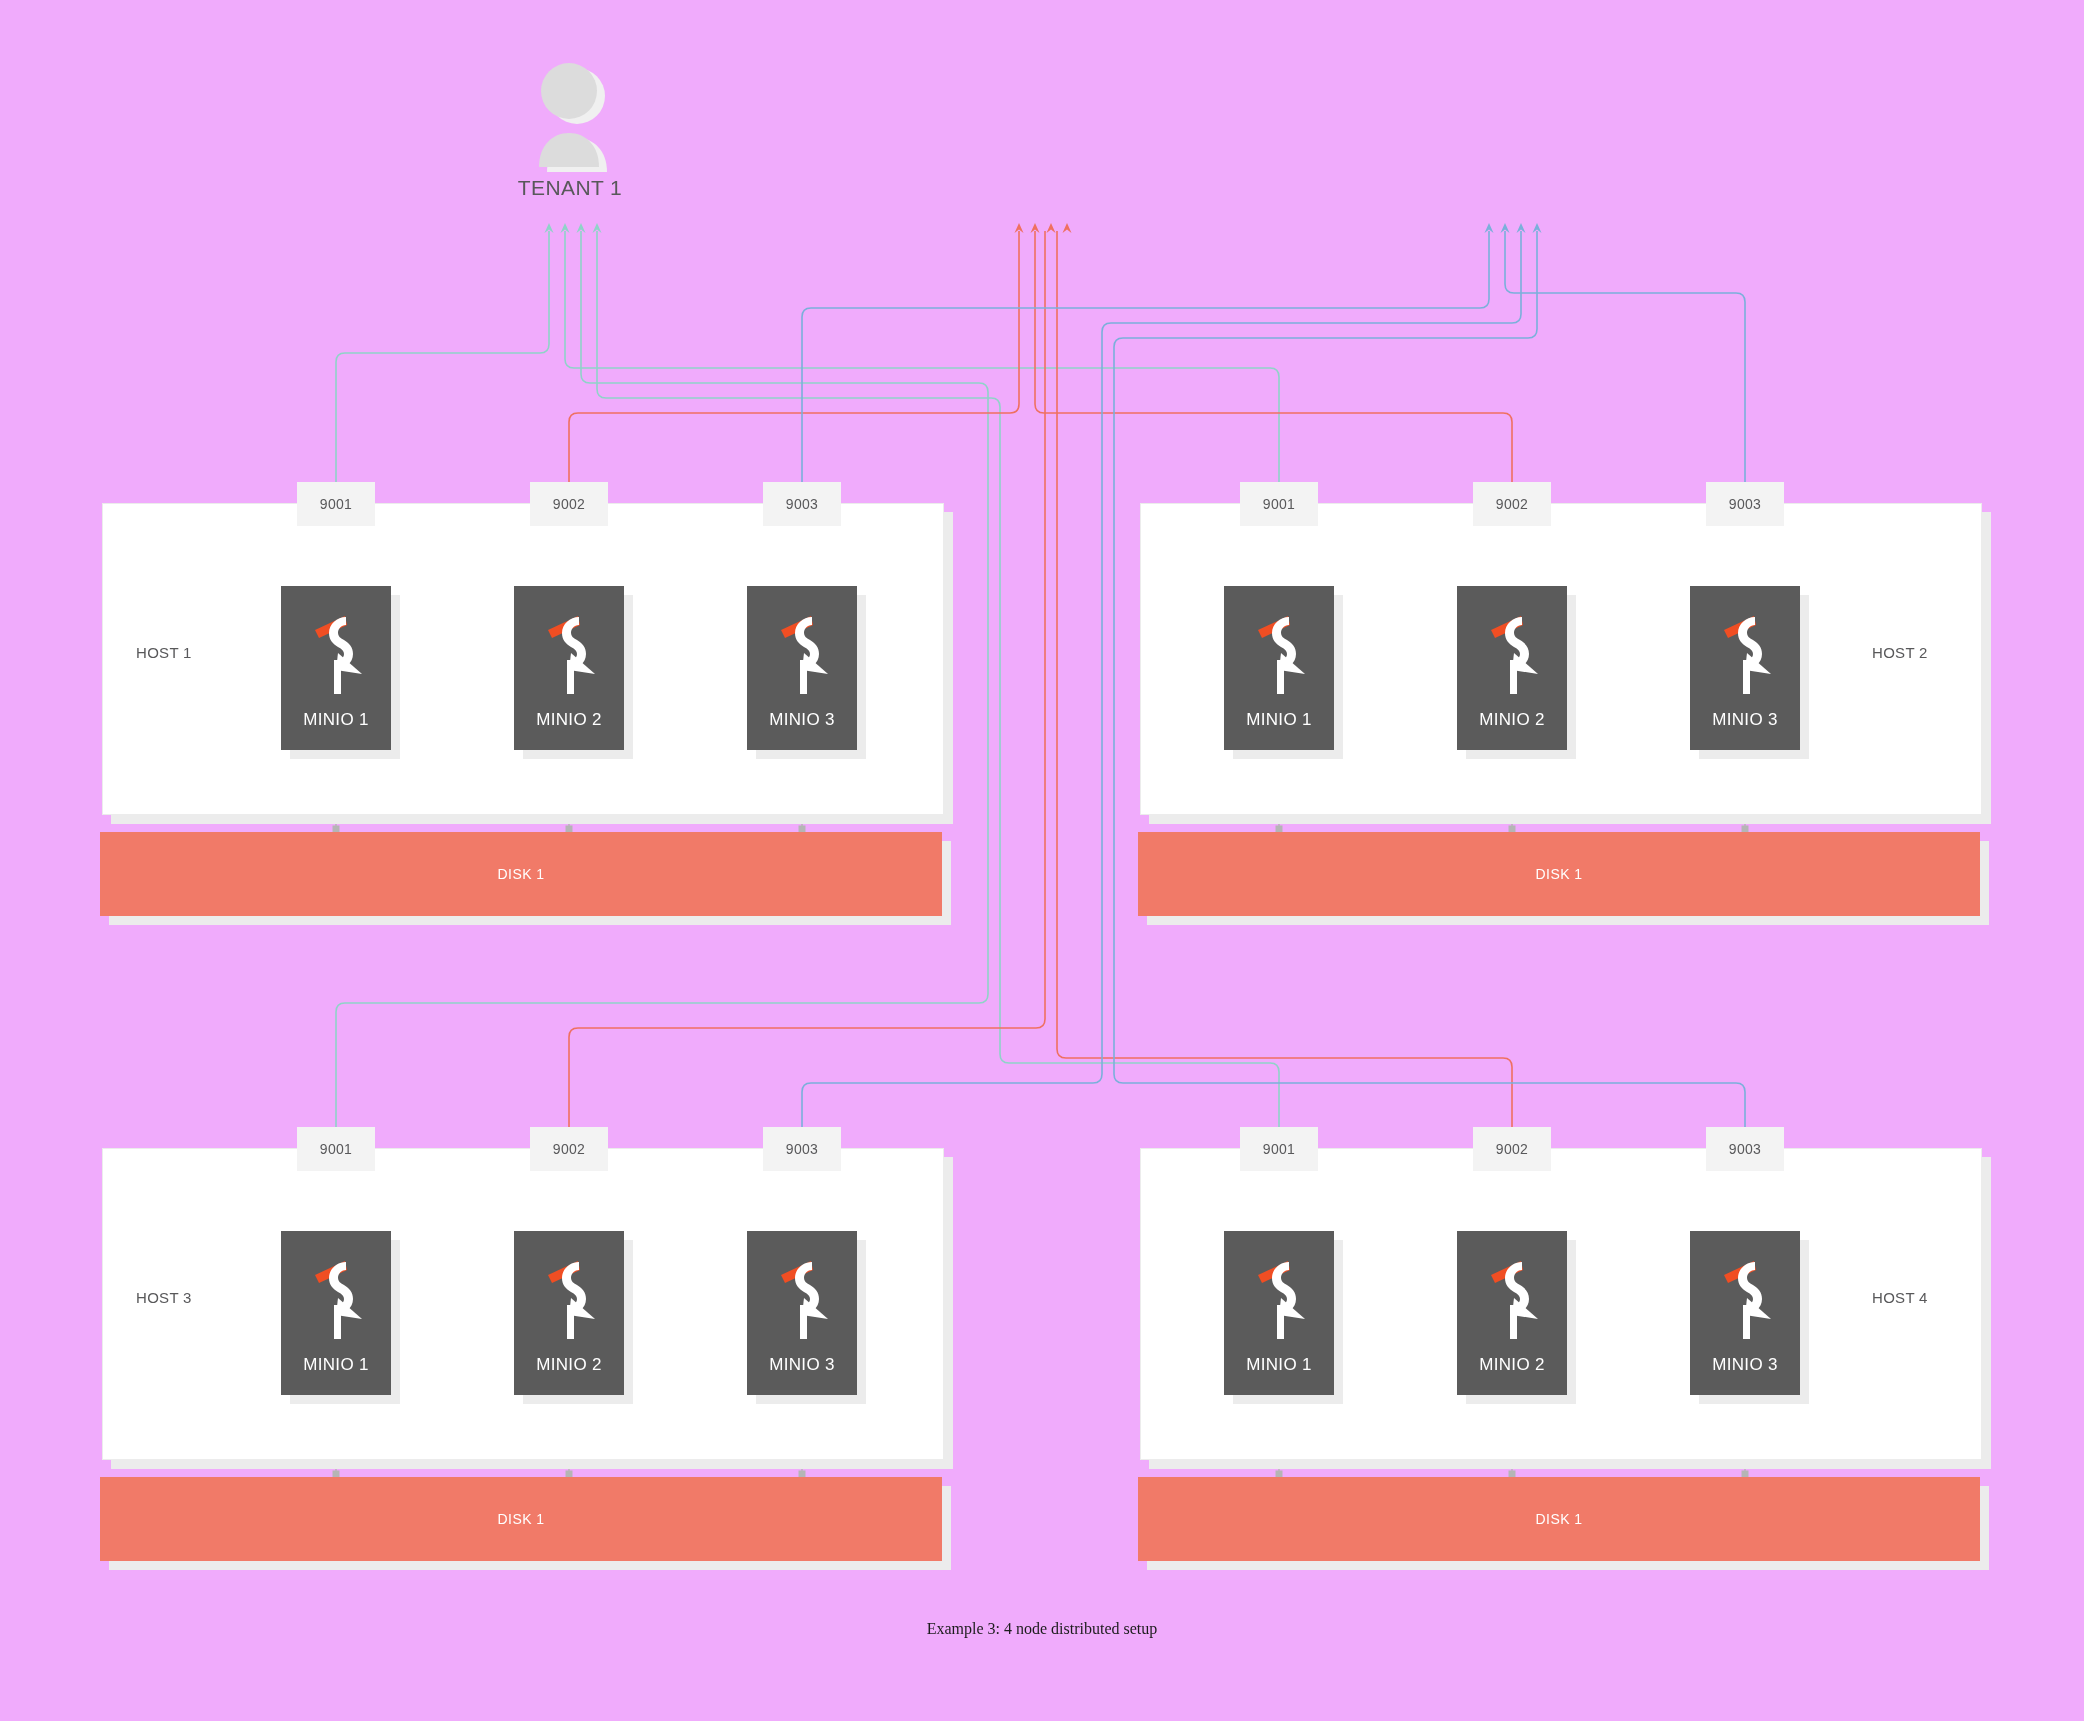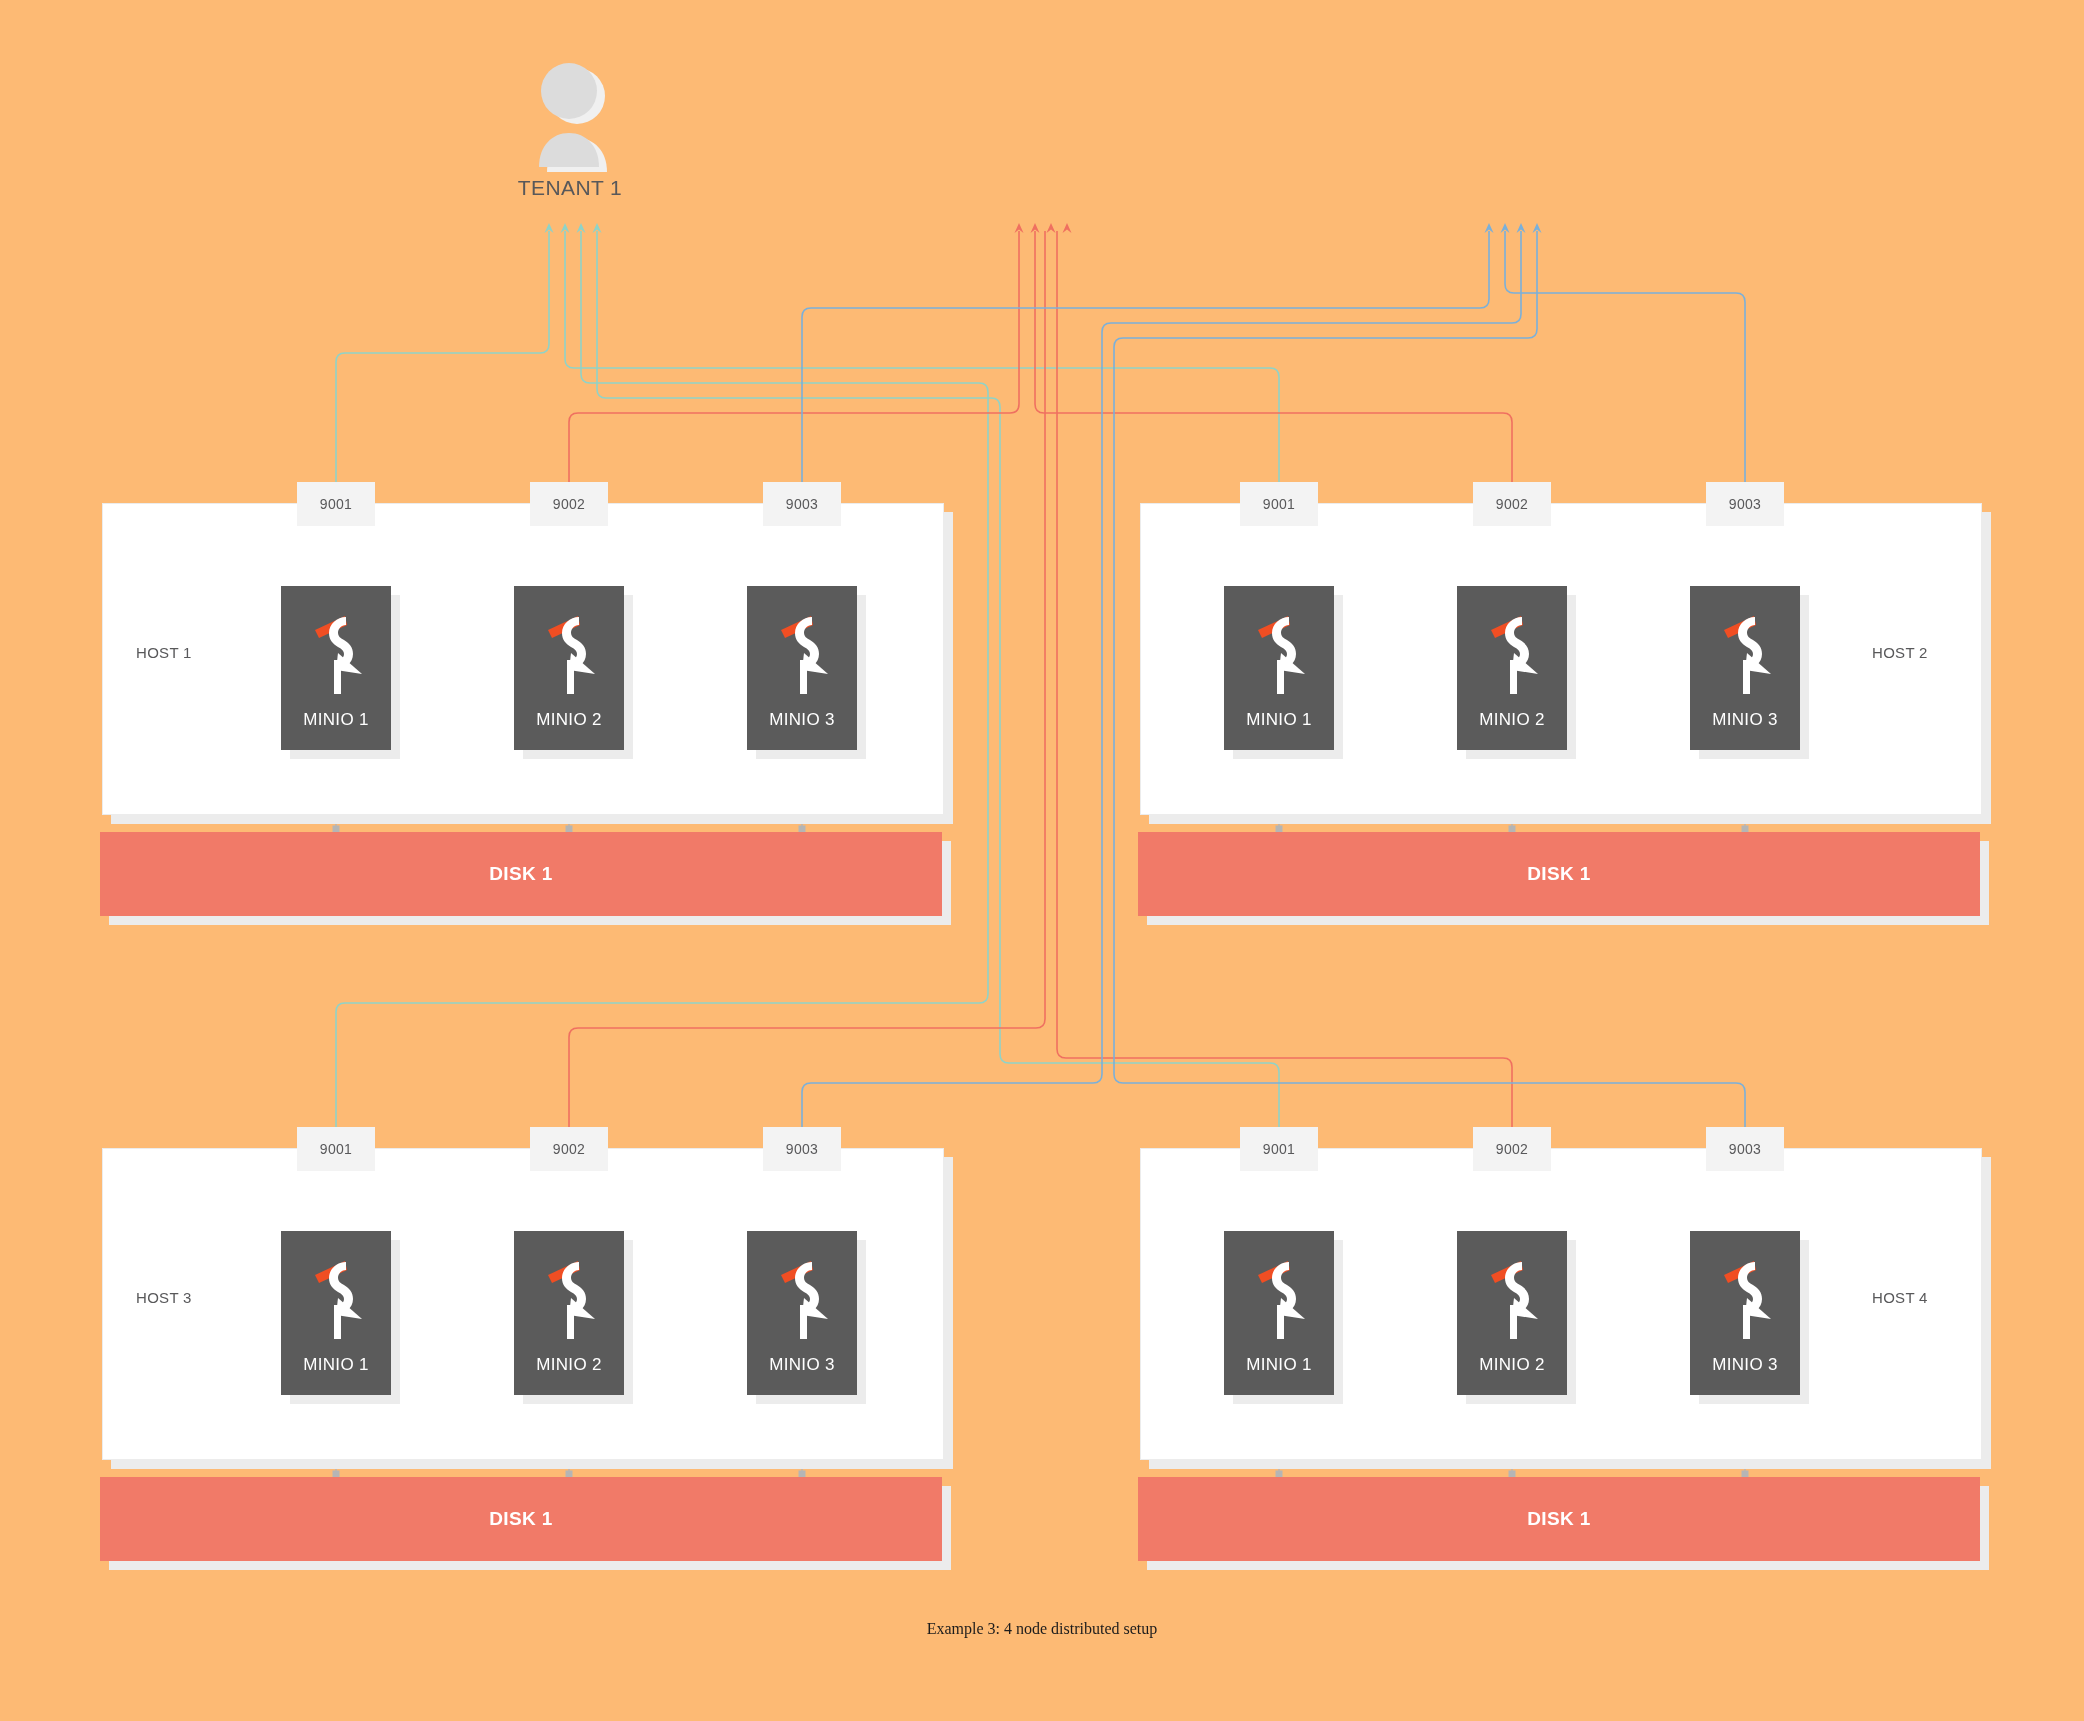--- a/index.html
+++ b/index.html
@@ -1,17 +1,17 @@
 <!DOCTYPE html>
 <html><head>
 <meta charset="utf-8">
 <style>
   html,body{margin:0;padding:0;background:#ffffff;}
   body{font-family:"Liberation Sans","DejaVu Sans",sans-serif;}
-  #stage{position:relative;width:2084px;height:1721px;background:#fdba74;overflow:hidden;}
+  #stage{position:relative;width:2084px;height:1721px;background:#f0abfc;overflow:hidden;}
   #wires{position:absolute;left:0;top:0;width:2084px;height:1721px;pointer-events:none;}
 
   .tenant{position:absolute;width:160px;text-align:center;}
   .avatar{position:relative;width:90px;height:110px;margin:0 auto;}
   .avatar svg{display:block;}
   .tenant-label{margin-top:6px;font-size:21px;letter-spacing:.4px;color:#58585a;white-space:nowrap;}
 
   .hostbox{position:absolute;background:#ffffff;border:1px solid #ececec;
            box-shadow:9px 9px 0 0 #ececec;}
   .host-label{position:absolute;font-size:15px;color:#58585a;letter-spacing:.3px;white-space:nowrap;}
@@ -22,21 +22,21 @@
 
   .minio{position:absolute;width:110px;height:164px;background:#5b5b5b;
          box-shadow:9px 9px 0 0 #ececec;}
   .minio .logo{position:absolute;left:0;right:0;top:22px;display:flex;justify-content:center;}
   .minio .name{position:absolute;left:0;right:0;bottom:20px;text-align:center;
                color:#fff;font-size:17px;letter-spacing:.3px;white-space:nowrap;}
 
   .diskbar{position:absolute;height:84px;background:#f17a68;
            display:flex;align-items:center;justify-content:center;
            box-shadow:9px 9px 0 0 #ececec;}
-  .diskbar span{color:#fff;font-size:19px;letter-spacing:.4px;font-weight:bold;}
+  .diskbar span{color:#fff;font-size:14px;letter-spacing:.4px;}
 
   .caption{position:absolute;width:100%;text-align:center;font-size:16px;color:#1c1c1c;font-family:Liberation Serif, serif;}
 </style>
 </head>
 <body>
 
 <div id="stage">
 
   <svg id="wires" viewBox="0 0 2084 1721">
       <path d="M 336 486 L 336 362 Q 336 353 345 353 L 540 353 Q 549 353 549 344 L 549 231" fill="none" stroke="#8fd3c8" stroke-width="1.6" stroke-linecap="butt"></path>

